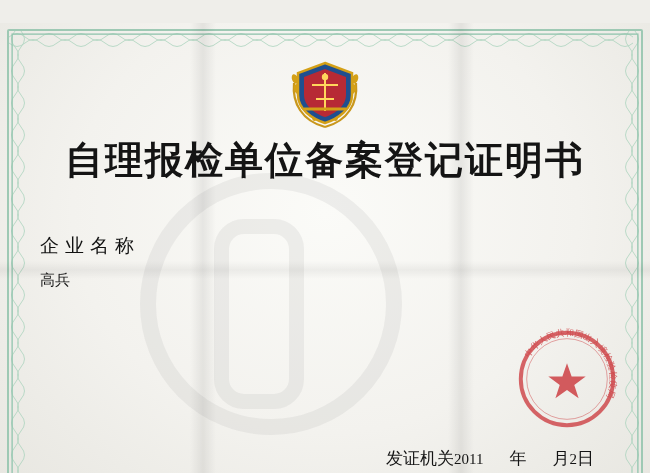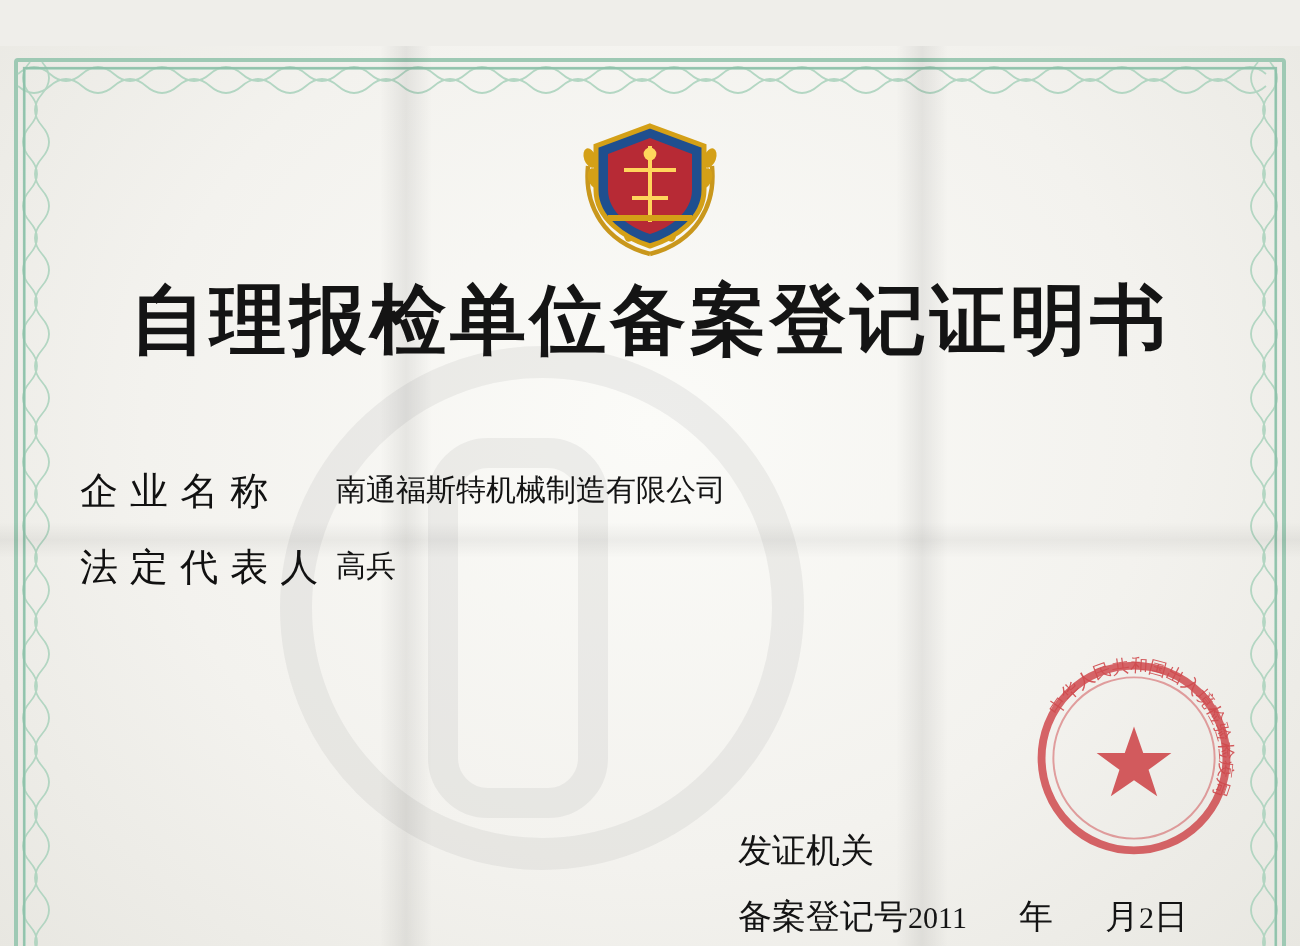--- a/index.html
+++ b/index.html
@@ -188,47 +188,41 @@
     <path d="M22,58 L64,58" stroke="#d4a017" stroke-width="3"></path>
   </svg>
 
   <div class="title">自理报检单位备案登记证明书</div>
 
 
   <div class="fields">
 
     <div class="field">
       <span class="flabel">企 业 名 称</span>
-      <span class="fvalue">南通福斯特机械制造有限公司</span>
     </div>
 
     <div class="field">
-      <span class="flabel">法 定 代 表 人</span>
       <span class="fvalue">高兵</span>
     </div>
 
 
 
   </div>
 
   <svg class="seal" viewBox="0 0 120 120">
     <defs>
       <path id="sealArc" d="M60,60 m-44,0 a44,44 0 1,1 88,0 a44,44 0 1,1 -88,0"></path>
     </defs>
     <circle cx="60" cy="60" r="47" fill="none" stroke="#c8262b" stroke-width="4" opacity="0.85"></circle>
     <circle cx="60" cy="60" r="41" fill="none" stroke="#c8262b" stroke-width="1" opacity="0.5"></circle>
     <text font-size="9" fill="#c8262b" font-family="'DejaVu Sans',sans-serif" opacity="0.9">
       <textPath href="#sealArc" startOffset="8%">中华人民共和国出入境检验检疫局</textPath>
     </text>
     <polygon fill="#c8262b" opacity="0.9" points="60,44 64.7,57.5 79,57.5 67.4,66 71.8,79.5 60,71.3 48.2,79.5 52.6,66 41,57.5 55.3,57.5"></polygon>
   </svg>
 
   <div class="footer">
-    <div class="frow">
-      <span>发证机关</span>
-      <span class="fval"></span>
-    </div>
     <div class="frow date-row">
-      <span>备案登记号</span><span class="fval">2011</span><span class="gap"></span><span>年</span><span class="fval"></span><span class="gap"></span><span>月</span><span class="fval">2</span><span>日</span>
+      <span>发证机关</span><span class="fval">2011</span><span class="gap"></span><span>年</span><span class="fval"></span><span class="gap"></span><span>月</span><span class="fval">2</span><span>日</span>
     </div>
   </div>
 
 </div>
 
 </body></html>

